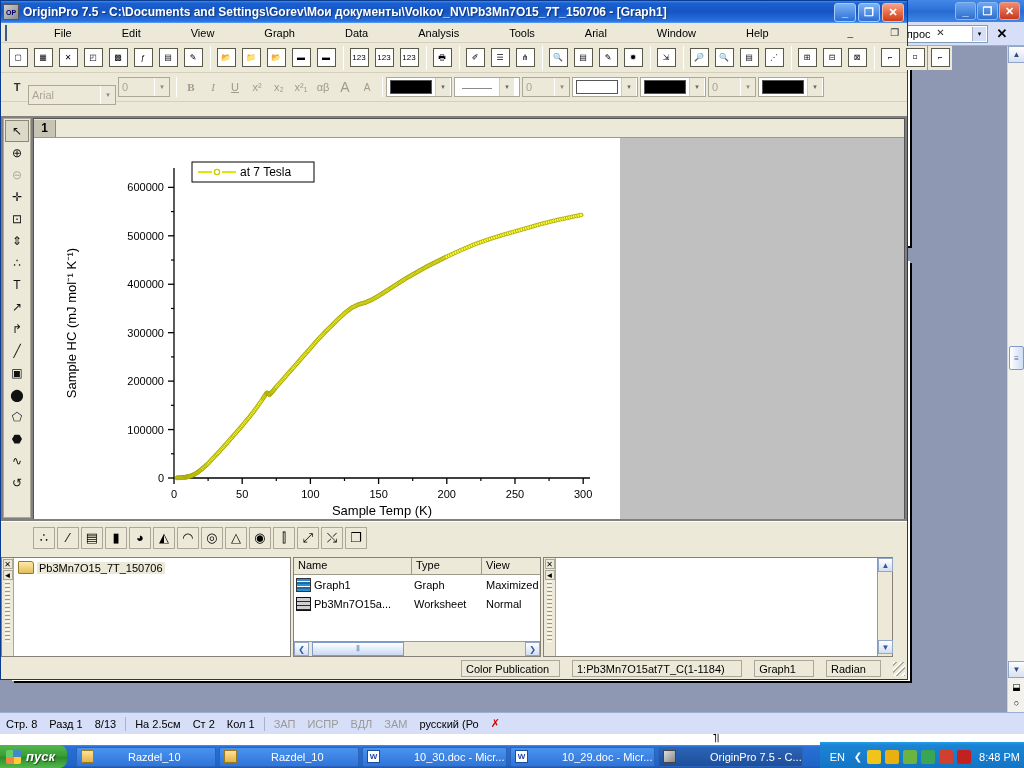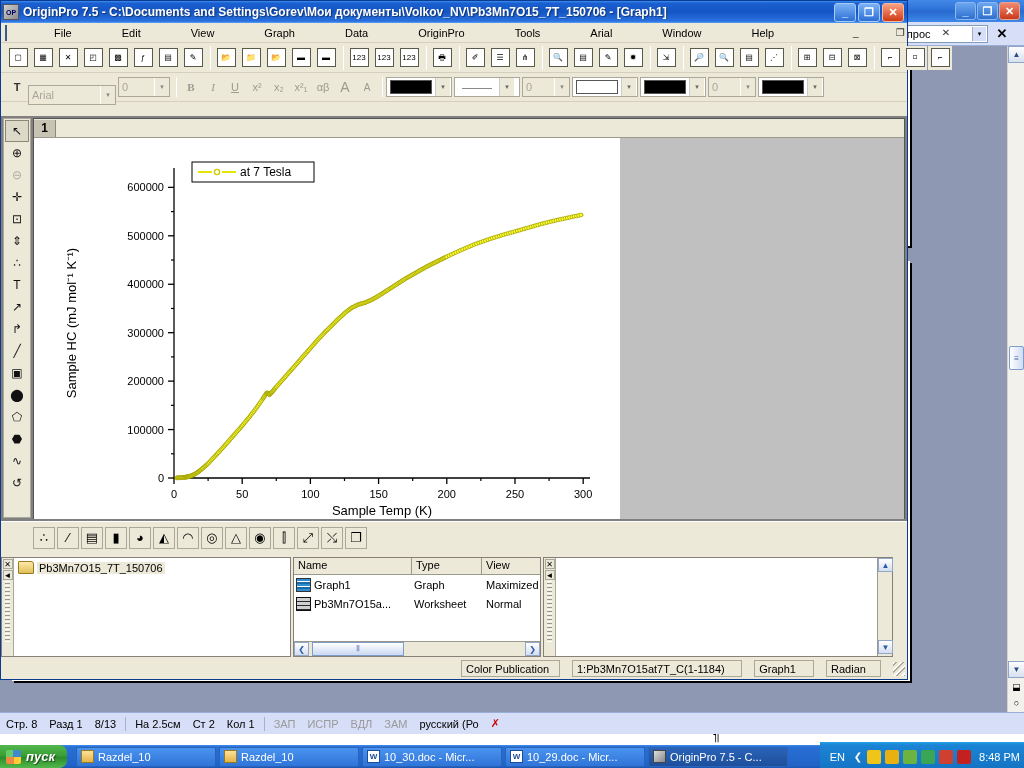--- a/index.html
+++ b/index.html
@@ -186,21 +186,21 @@
   #start-btn { height:23px; padding: 0 12px 0 6px; display:flex; align-items:center;
      background: linear-gradient(to bottom,#53b74d 0%,#39a036 45%,#2d8c2a 55%,#52b94c 100%);
      border-radius: 0 8px 8px 0; color:#fff; font-weight:bold; font-style:italic; font-size:13px;
      text-shadow: 1px 1px 1px rgba(0,0,0,.5);}
   #start-flag { width:15px;height:14px;margin-right:5px;
      background: conic-gradient(from 180deg at 50% 50%, #e84 0 25%, #6c6 0 50%, #48c 0 75%, #fc3 0 100%);
      border-radius:2px;}
   .task-btn { height:20px; min-width:140px; max-width:145px; margin-left:3px; padding: 0 4px;
      display:flex; align-items:center; border:1px solid #2a63b8; border-radius:2px;
      background: linear-gradient(to bottom,#4a93ef,#2f74d8); color:#fff; font-size:11px;
-     white-space:nowrap; overflow:hidden;}
+     white-space:nowrap; overflow:hidden;gap:30px;}
   .task-btn.active { background: linear-gradient(to bottom,#2b63b6,#1d4f9c); }
   .task-ic { width:13px;height:13px;margin-right:4px;flex:0 0 auto;}
   .task-ic.folder { background:linear-gradient(to bottom,#ffe19a,#e3b447); border:1px solid #9a7a20;}
   .task-ic.word { background:#fff; border:1px solid #1b4d9b; color:#1b4d9b; font-size:8px;
      display:flex;align-items:center;justify-content:center;font-weight:bold;}
   .task-ic.origin { background:linear-gradient(135deg,#ddd,#888); border:1px solid #444;}
   #tray { margin-left:auto; height:23px; display:flex; align-items:center; padding: 15px 4px;
      background: linear-gradient(to bottom,#24a0e8 0%,#1b84d4 10%,#1474c4 90%,#2d9fe0 100%); }
   #tray-lang { color:#fff; font-size:11px; padding:0 6px; }
   .tray-ic { width:14px;height:14px;margin:0 2px; border-radius:2px; }
@@ -271,21 +271,21 @@
     </span>
   </div>
 
   <div id="origin-menubar">
     <span id="mdi-icon"></span>
     <span class="menu-item">File</span>
     <span class="menu-item">Edit</span>
     <span class="menu-item">View</span>
     <span class="menu-item">Graph</span>
     <span class="menu-item">Data</span>
-    <span class="menu-item">OriginPro</span>
+    <span class="menu-item">Analysis</span>
     <span class="menu-item">Tools</span>
     <span class="menu-item">Arial</span>
     <span class="menu-item">Window</span>
     <span class="menu-item">Help</span>
     <span class="spacer"></span>
     <span class="mdi-btn">_</span>
     <span class="mdi-btn">❐</span>
     <span class="mdi-btn">✕</span>
   </div>
 

